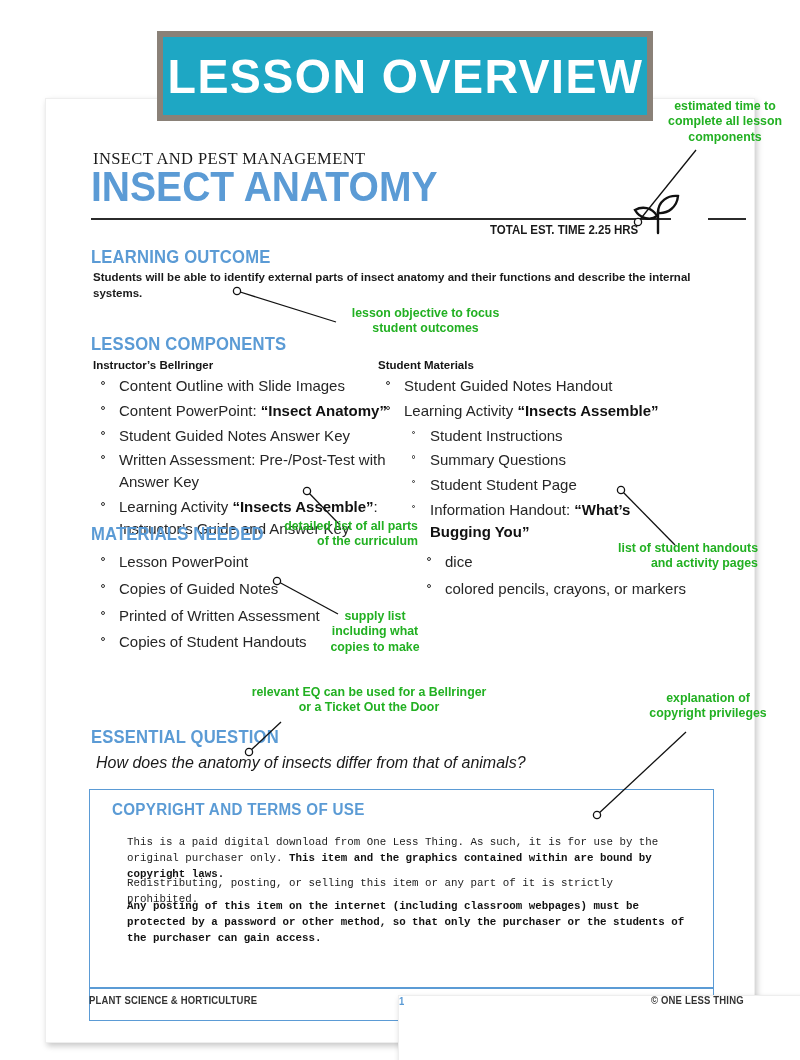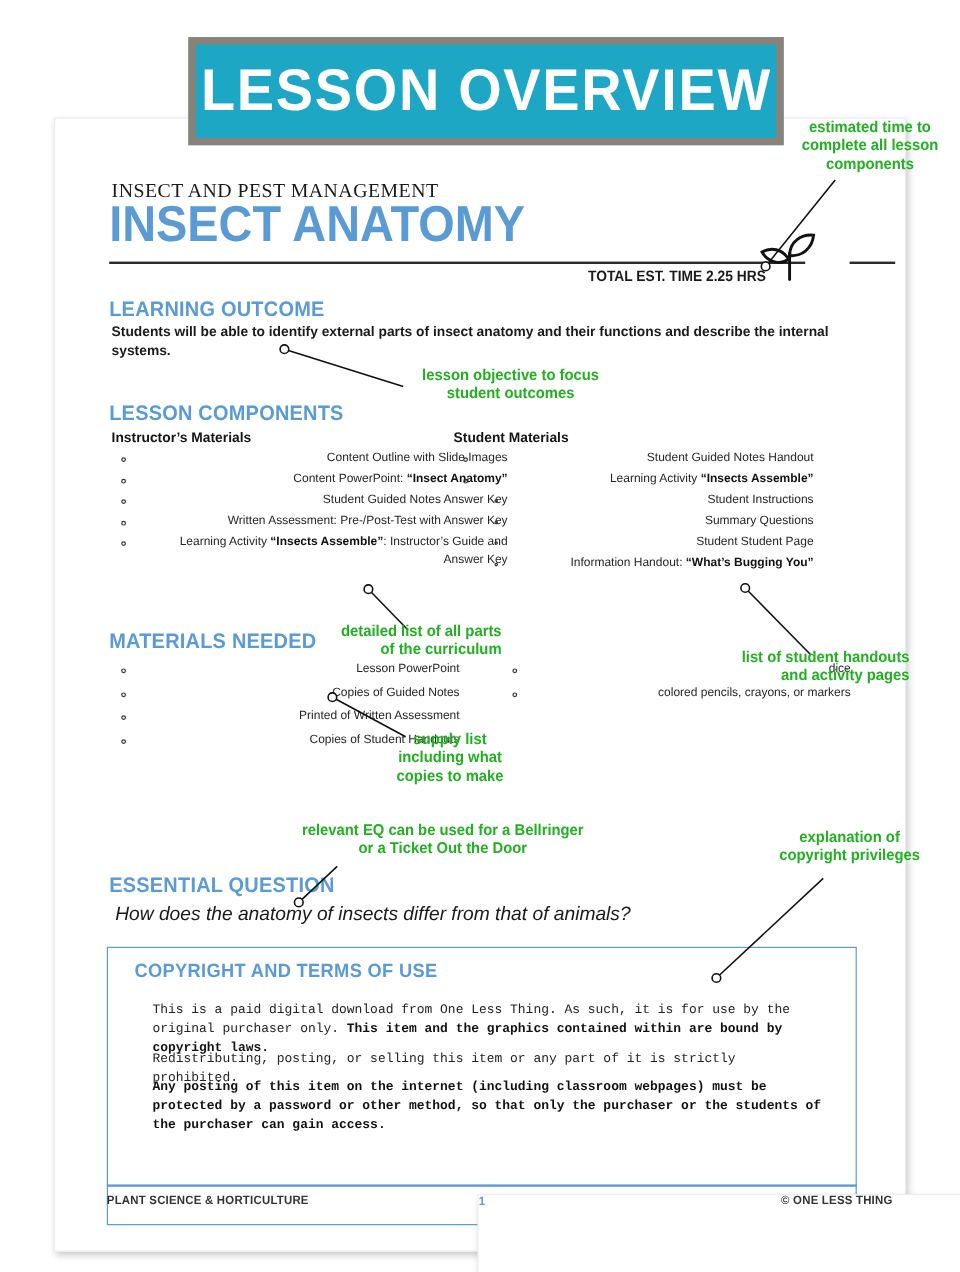--- a/index.html
+++ b/index.html
@@ -157,25 +157,24 @@
   ul.bullets {
     position: absolute;
     margin: 0;
     padding: 0;
     list-style: none;
   }
   ul.bullets li {
     position: relative;
     padding-left: 26px;
     font-family: "Liberation Sans", sans-serif;
-    font-size: 10px;
+    font-size: 15px;
     color: #262626;
     line-height: 1.45;
     margin-bottom: 3px;
-    text-align: right;
   }
   ul.bullets li::before {
     content: "";
     position: absolute;
     left: 8px;
     top: 6px;
     width: 4px;
     height: 4px;
     border: 1.2px solid #333;
     border-radius: 50%;
@@ -304,21 +303,21 @@
         <path d="M34 26 C 34 14, 44 8, 54 9 C 53 20, 44 27, 34 26 Z" fill="none"></path>
         <path d="M33 29 C 28 20, 18 19, 11 23 C 16 32, 27 34, 33 29 Z" fill="none"></path>
       </g>
     </svg>
 
     <div class="section-head" style="left:45px; top:148px;">LEARNING OUTCOME</div>
     <div class="body-text b-strong" style="left:47px; top:170px; width:610px;">Students will be able to identify external parts of insect anatomy and their functions and describe the internal systems.</div>
 
     <div class="section-head" style="left:45px; top:235px;">LESSON COMPONENTS</div>
 
-    <div class="col-head" style="left:47px; top:260px;">Instructor’s Materials</div>
+    <div class="col-head" style="left:47px; top:260px;">Instructor’s Bellringer</div>
     <ul class="bullets" id="instructor-list" style="left:47px; top:276px; width:330px;">
         <li>Content Outline with Slide Images</li>
         <li>Content PowerPoint: <b>“Insect Anatomy”</b></li>
         <li>Student Guided Notes Answer Key</li>
         <li>Written Assessment: Pre-/Post-Test with Answer Key</li>
         <li>Learning Activity <b>“Insects Assemble”</b>: Instructor’s Guide and Answer Key</li>
       </ul>
 
     <div class="col-head" style="left:332px; top:260px;">Student Materials</div>
     <ul class="bullets" id="student-list" style="left:332px; top:276px; width:300px;">

